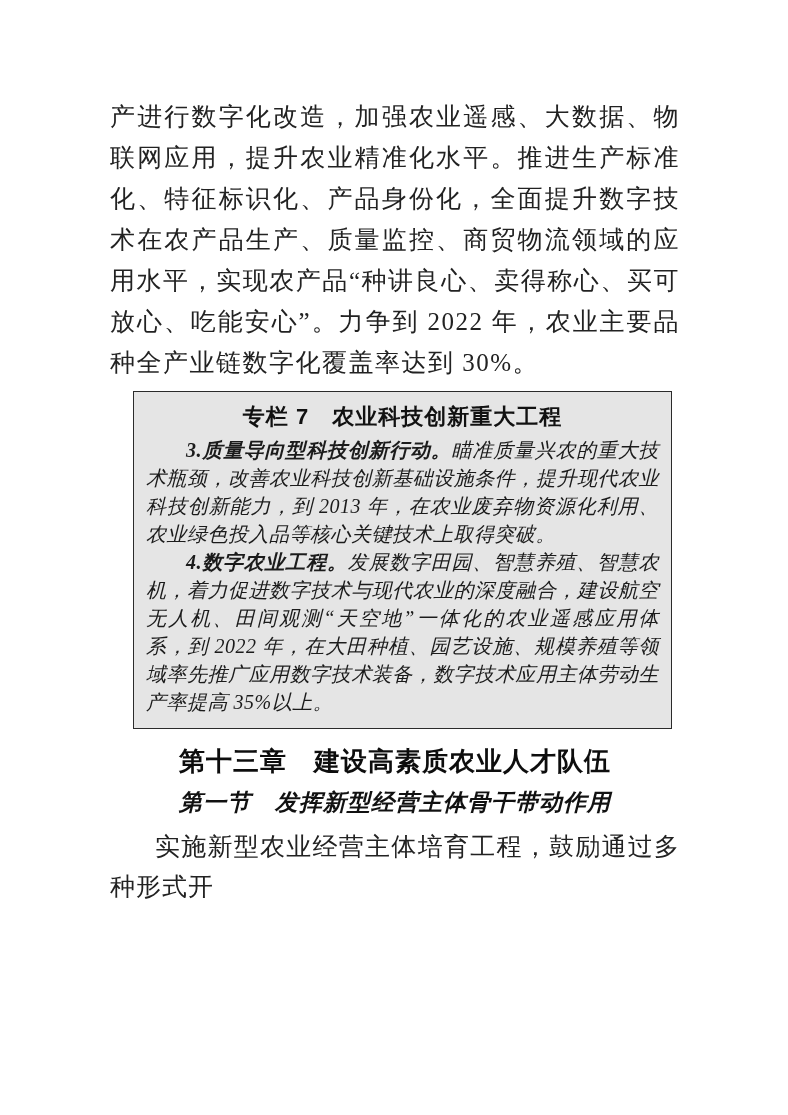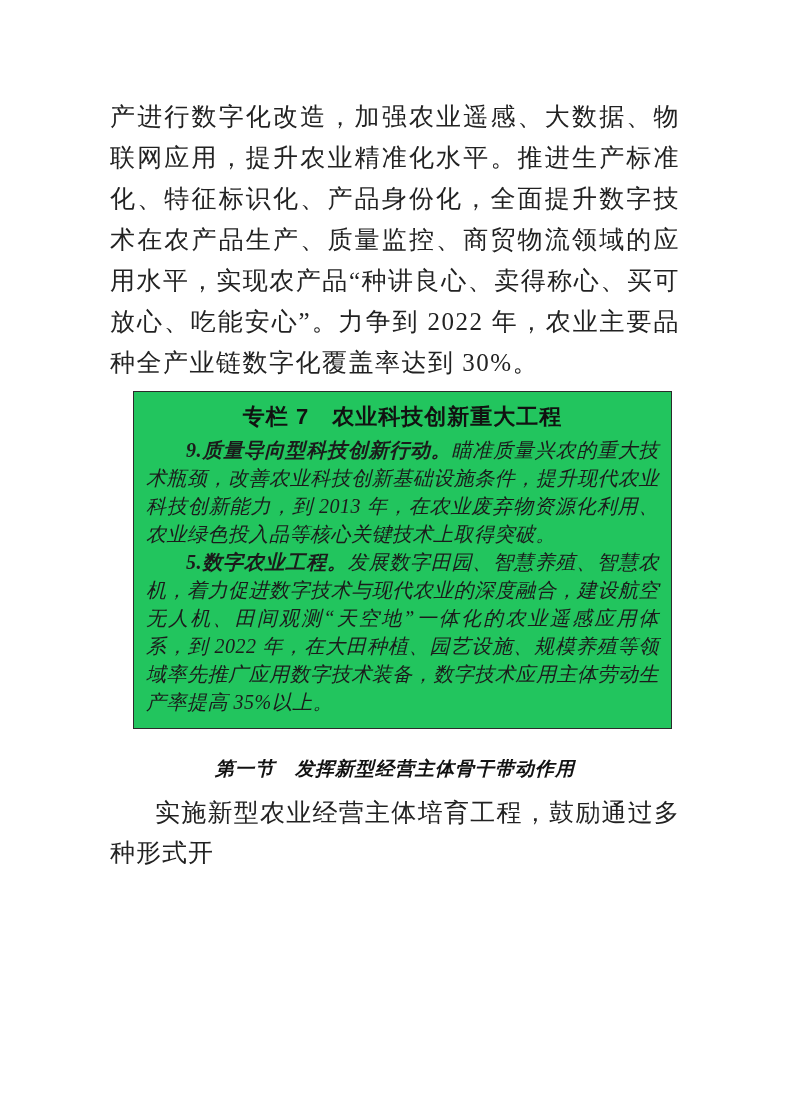--- a/index.html
+++ b/index.html
@@ -33,21 +33,21 @@
     color: #222222;
   }
   .panel {
     margin-top: 8px;
     margin-left: 23px;
     margin-right: 8px;
     width: 539px;
     box-sizing: border-box;
     border: 1.5px solid #2b2b2b;
     padding: 8px 12px 12px 12px;
-    background: #22c55e;
+    background: #e5e5e5;
   }
   .panel-title {
     text-align: center;
     font-family: "Liberation Sans", sans-serif;
     font-weight: bold;
     font-size: 22px;
     line-height: 30px;
     margin: 2px 0 4px 0;
     color: #111111;
     letter-spacing: 1px;
@@ -71,26 +71,26 @@
     margin: 14px 0 0 0;
     text-align: center;
     font-family: "Liberation Sans", sans-serif;
     font-weight: bold;
     font-size: 26px;
     line-height: 36px;
     color: #0d0d0d;
     letter-spacing: 1px;
   }
   .section-heading {
-    margin: 24px 0 0 0;
+    margin: 8px 0 0 0;
     text-align: center;
     font-family: "Liberation Serif", serif;
     font-weight: bold;
     font-style: italic;
-    font-size: 19px;
+    font-size: 23px;
     line-height: 32px;
     color: #111111;
     letter-spacing: 1px;
   }
   .closing-par {
     margin: 8px 0 0 0;
     font-size: 25px;
     line-height: 40px;
     letter-spacing: 1px;
     text-indent: 1.8em;
@@ -112,27 +112,28 @@
 <body>
 
 <div class="page">
   <div class="content">
 
     <p class="intro-par">产进行数字化改造，加强农业遥感、大数据、物联网应用，提升农业精准化水平。推进生产标准化、特征标识化、产品身份化，全面提升数字技术在农产品生产、质量监控、商贸物流领域的应用水平，实现农产品“种讲良心、卖得称心、买可放心、吃能安心”。力争到 2022 年，农业主要品种全产业链数字化覆盖率达到 30%。</p>
 
     <div class="panel">
       <div class="panel-title">专栏 7　农业科技创新重大工程</div>
 
-      <p class="panel-item"><span class="lead">9.质量导向型科技创新行动。</span><span>瞄准质量兴农的重大技术瓶颈，改善农业科技创新基础设施条件，提升现代农业科技创新能力，到 2013 年，在农业废弃物资源化利用、农业绿色投入品等核心关键技术上取得突破。</span></p>
+      <p class="panel-item"><span class="lead">3.质量导向型科技创新行动。</span><span>瞄准质量兴农的重大技术瓶颈，改善农业科技创新基础设施条件，提升现代农业科技创新能力，到 2013 年，在农业废弃物资源化利用、农业绿色投入品等核心关键技术上取得突破。</span></p>
 
 
 
-      <p class="panel-item"><span class="lead">5.数字农业工程。</span><span>发展数字田园、智慧养殖、智慧农机，着力促进数字技术与现代农业的深度融合，建设航空无人机、田间观测“天空地”一体化的农业遥感应用体系，到 2022 年，在大田种植、园艺设施、规模养殖等领域率先推广应用数字技术装备，数字技术应用主体劳动生产率提高 35%以上。</span></p>
+      <p class="panel-item"><span class="lead">4.数字农业工程。</span><span>发展数字田园、智慧养殖、智慧农机，着力促进数字技术与现代农业的深度融合，建设航空无人机、田间观测“天空地”一体化的农业遥感应用体系，到 2022 年，在大田种植、园艺设施、规模养殖等领域率先推广应用数字技术装备，数字技术应用主体劳动生产率提高 35%以上。</span></p>
     </div>
 
+    <h1 class="chapter-heading">第十三章　建设高素质农业人才队伍</h1>
 
     <h2 class="section-heading">第一节　发挥新型经营主体骨干带动作用</h2>
 
     <p class="closing-par">实施新型农业经营主体培育工程，鼓励通过多种形式开</p>
   </div>
 
   <div class="page-number">— 27 —</div>
 </div>
 
 </body></html>

